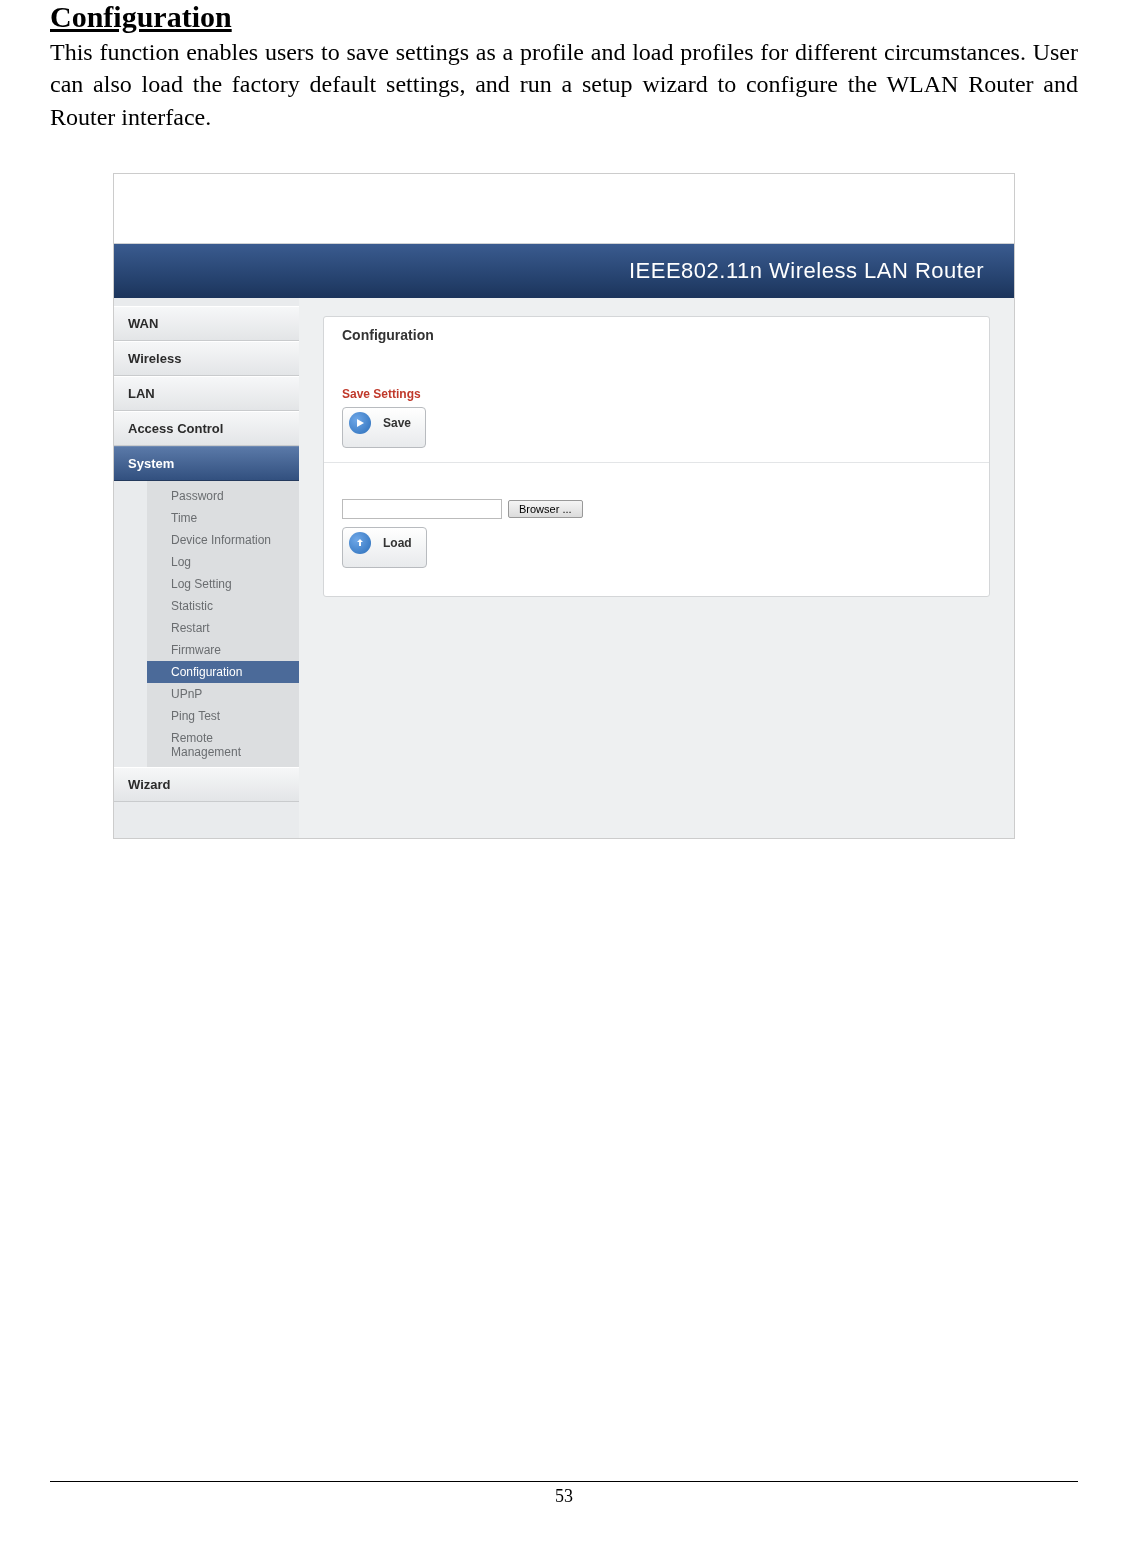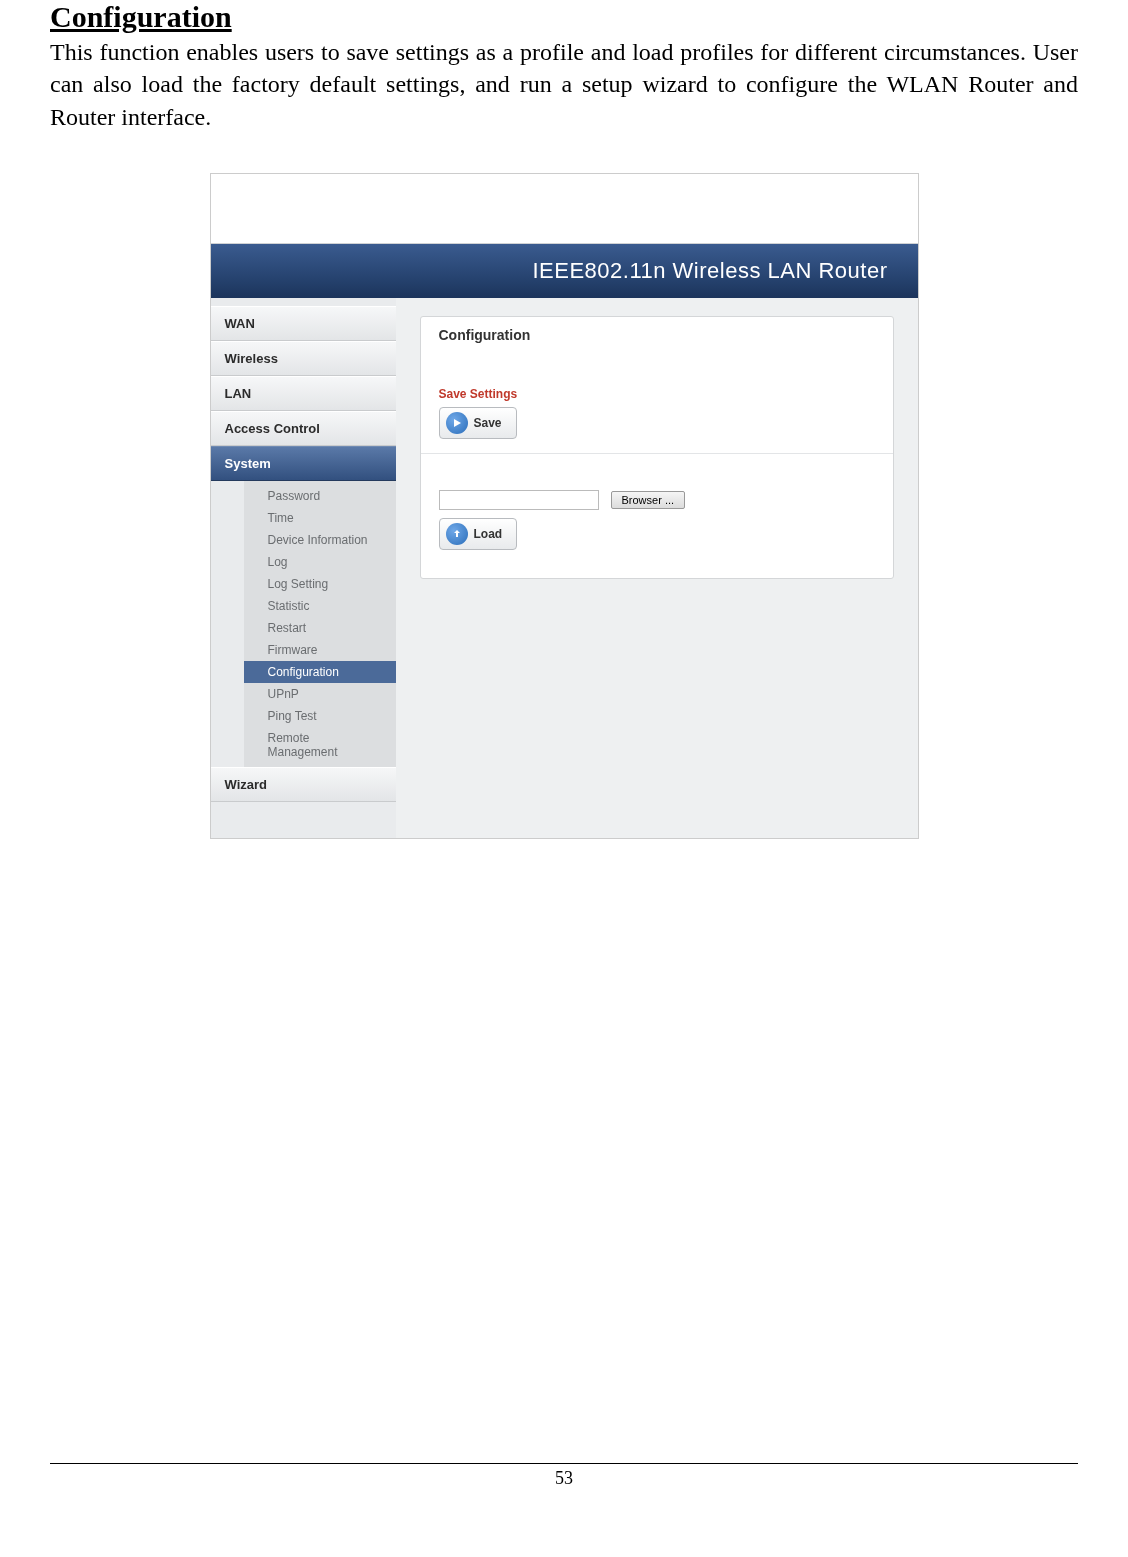--- a/index.html
+++ b/index.html
@@ -24,21 +24,21 @@
       font-size: 24px;
       line-height: 1.35;
       text-align: justify;
       margin-bottom: 40px;
     }
     .screenshot-wrap {
       display: flex;
       justify-content: center;
     }
     .screenshot {
-      width: 709px;
+      width: 902px;
       background: #eef0f1;
       border: 1px solid #ccc;
       font-family: Arial, Helvetica, sans-serif;
       font-size: 12px;
     }
     .sshot-top {
       height: 70px;
       background: #fff;
       border-bottom: 1px solid #d0d2d4;
     }
@@ -121,64 +121,64 @@
     }
     .section-label {
       color: #c0392b;
       font-weight: bold;
       font-size: 12px;
       margin-bottom: 6px;
     }
     .router-btn {
       display: inline-flex;
       align-items: center;
-      gap: 6px;
+      gap: 12px;
       border: 1px solid #b8bbbf;
       border-radius: 4px;
       background: linear-gradient(#ffffff, #e8eaec);
-      padding: 4px 14px 4px 6px;
+      padding: 4px 14px 13px 6px;
       font-size: 12px;
       font-weight: bold;
       color: #333;
       cursor: pointer;
     }
     .router-btn .btn-icon {
       width: 22px;
       height: 22px;
       display: inline-flex;
       align-items: center;
       justify-content: center;
       border-radius: 50%;
     }
     .icon-blue-circle {
       background: radial-gradient(circle at 35% 35%, #6fa8e8, #2a6db9);
     }
     .load-row {
       display: flex;
-      gap: 12px;
+      gap: 6px;
       align-items: center;
       margin-bottom: 8px;
     }
     .load-field {
       width: 160px;
       height: 20px;
       border: 1px solid #bbb;
       background: #fff;
     }
     .browser-btn {
       border: 1px solid #999;
       background: linear-gradient(#f5f5f5, #dcdcdc);
       font-size: 11px;
       padding: 2px 10px;
       border-radius: 2px;
       cursor: pointer;
     }
     .footer-line {
       position: absolute;
-      bottom: 68px;
+      bottom: 50px;
       left: 50px;
       right: 50px;
       border-top: 1px solid #000;
       text-align: center;
       padding-top: 4px;
       font-size: 18px;
     }
   </style>
 </head>
 <body>

